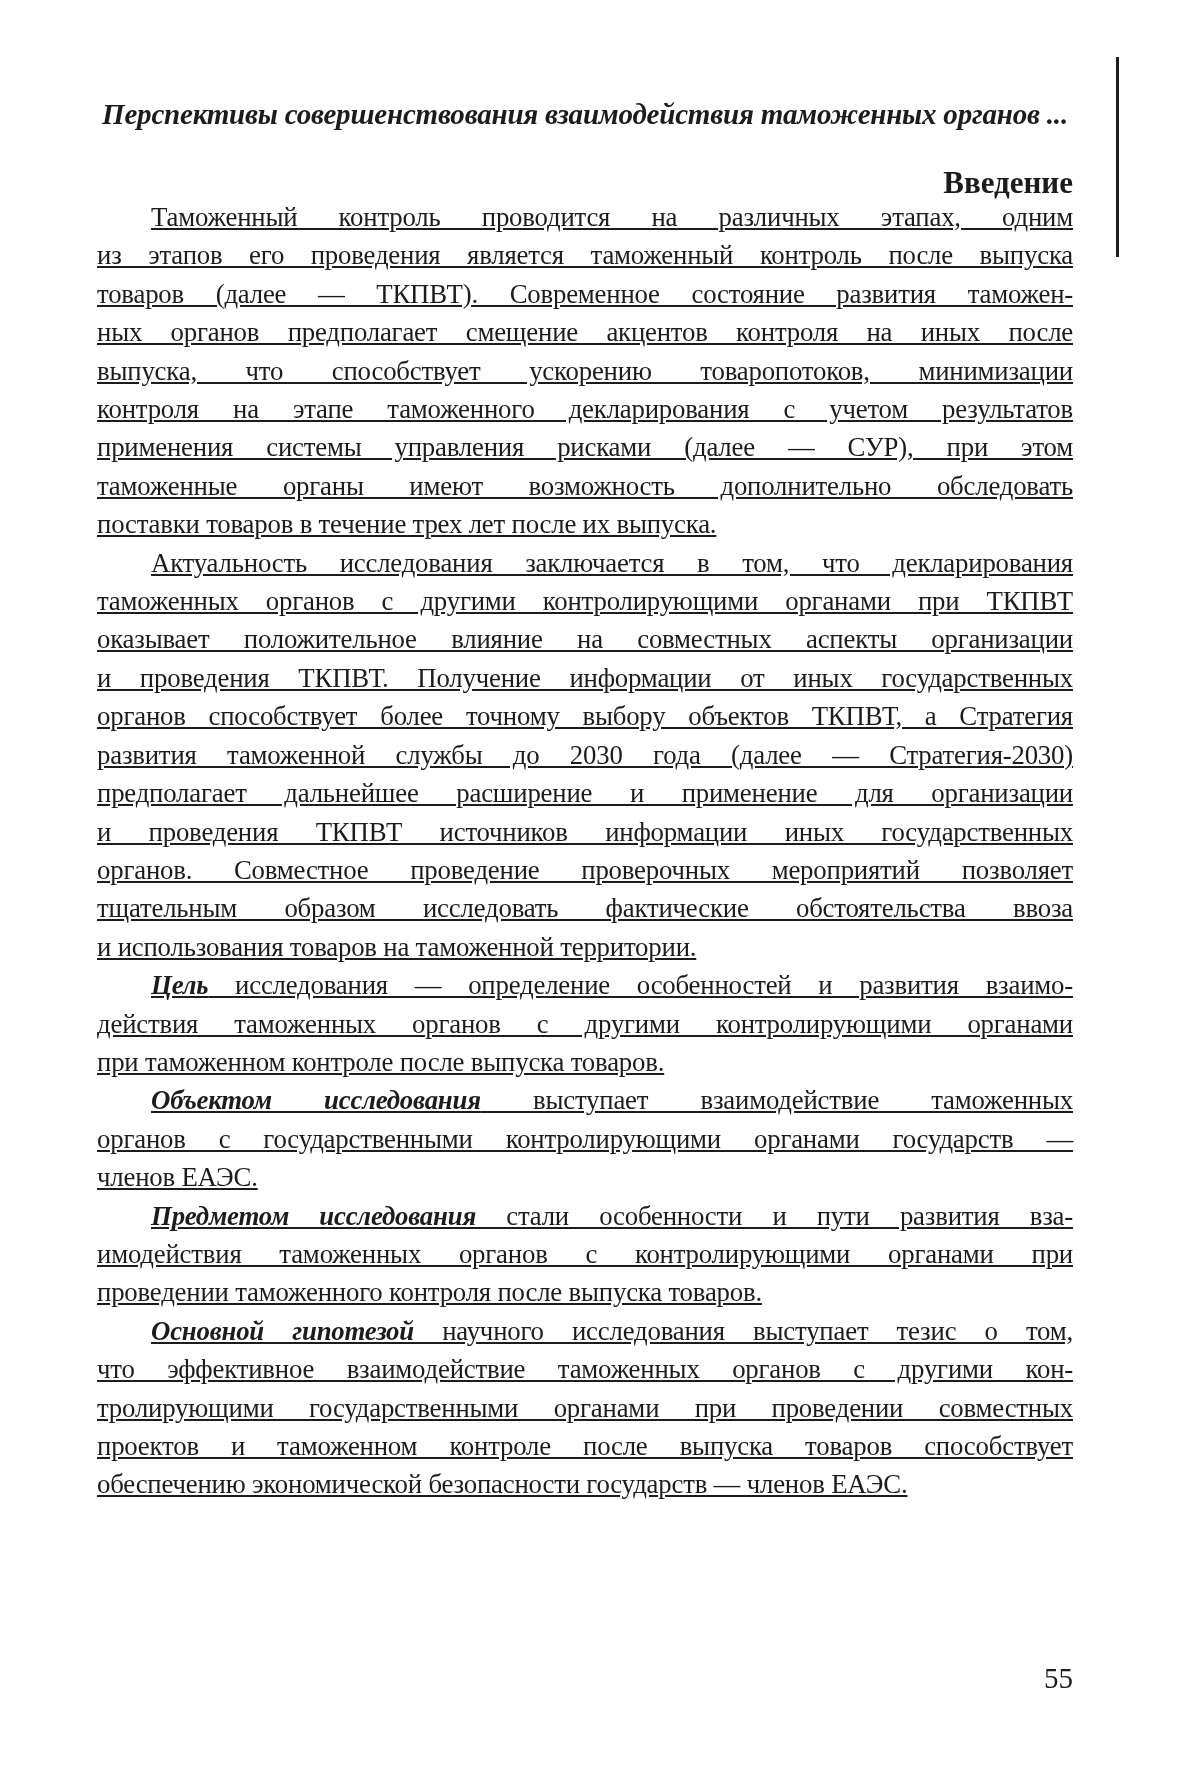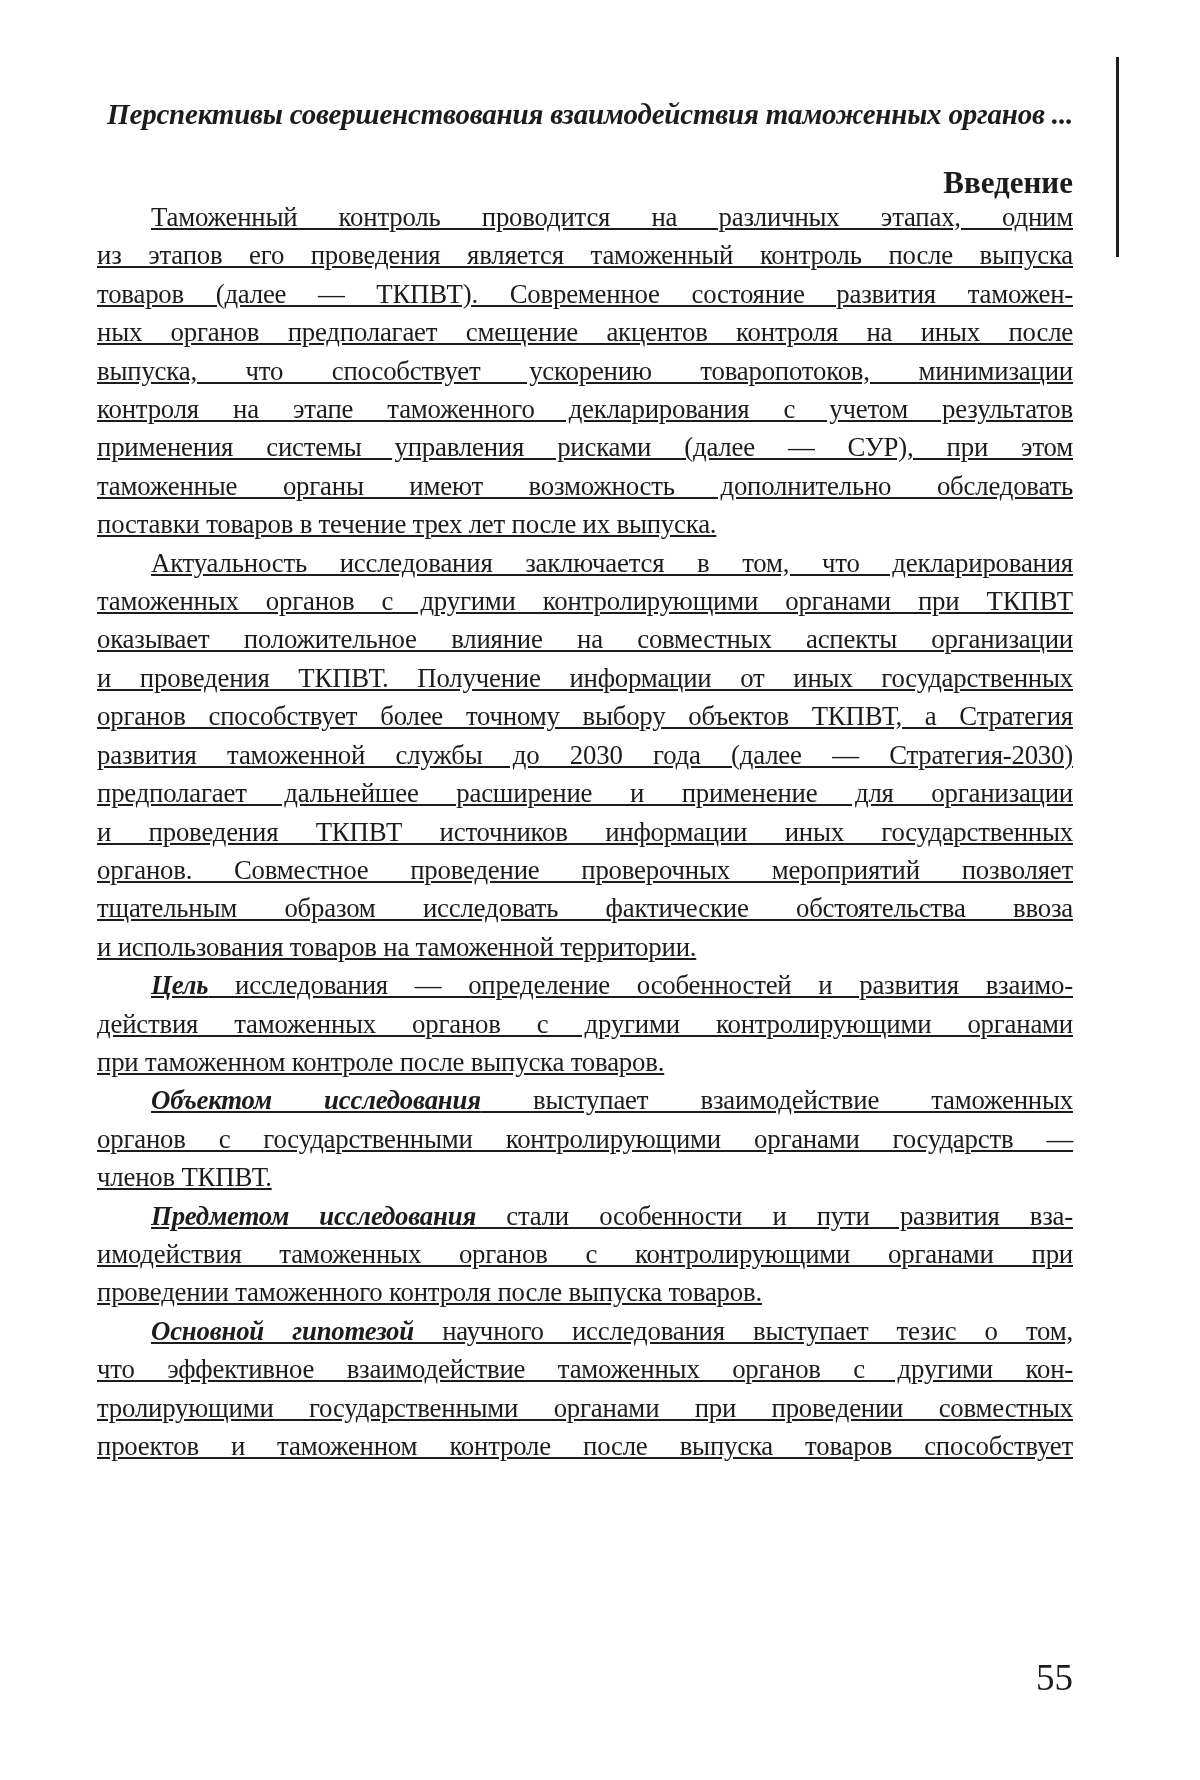--- a/index.html
+++ b/index.html
@@ -10,21 +10,21 @@
     background: #ffffff;
     font-family: "Liberation Serif", "DejaVu Serif", serif;
     color: #1c1c1c;
     overflow: hidden;
   }
   .running-header {
     position: absolute;
     left: 97px;
     top: 96px;
     width: 976px;
-    text-align: right;
+    text-align: center;
     font-style: italic;
     font-weight: bold;
     font-size: 29px;
     line-height: 36px;
     letter-spacing: -0.2px;
     white-space: nowrap;
   }
   .margin-rule {
     position: absolute;
     left: 1116px;
@@ -60,21 +60,21 @@
   }
   .line.first { text-indent: 54px; }
   .line.last  { text-align-last: left; }
   .bi { font-weight: bold; font-style: italic; }
   .page-number {
     position: absolute;
     left: 97px;
     top: 1660px;
     width: 976px;
     text-align: right;
-    font-size: 37px;
+    font-size: 29px;
     line-height: 36px;
   }
 </style>
 </head>
 <body>
 
 <div class="page">
   <div class="running-header">Перспективы совершенствования взаимодействия таможенных органов ...</div>
 
   <div class="margin-rule"></div>
@@ -107,29 +107,30 @@
         <div class="line last"><span>и использования товаров на таможенной территории.</span></div>
       </div>
       <div>
         <div class="line first"><span class="bi">Цель</span><span> исследования — определение особенностей и развития взаимо-</span></div>
         <div class="line"><span>действия таможенных органов с другими контролирующими органами</span></div>
         <div class="line last"><span>при таможенном контроле после выпуска товаров.</span></div>
       </div>
       <div>
         <div class="line first"><span class="bi">Объектом исследования</span><span> выступает взаимодействие таможенных</span></div>
         <div class="line"><span>органов с государственными контролирующими органами государств —</span></div>
-        <div class="line last"><span>членов ТКПВТ.</span></div>
+        <div class="line last"><span>членов ЕАЭС.</span></div>
       </div>
       <div>
         <div class="line first"><span class="bi">Предметом исследования</span><span> стали особенности и пути развития вза-</span></div>
         <div class="line"><span>имодействия таможенных органов с контролирующими органами при</span></div>
         <div class="line last"><span>проведении таможенного контроля после выпуска товаров.</span></div>
       </div>
       <div>
         <div class="line first"><span class="bi">Основной гипотезой</span><span> научного исследования выступает тезис о том,</span></div>
         <div class="line"><span>что эффективное взаимодействие таможенных органов с другими кон-</span></div>
         <div class="line"><span>тролирующими государственными органами при проведении совместных</span></div>
         <div class="line"><span>проектов и таможенном контроле после выпуска товаров способствует</span></div>
+        <div class="line last"><span>обеспечению экономической безопасности государств — членов ЕАЭС.</span></div>
       </div>
     </div>
 
   <div class="page-number">55</div>
 </div>
 
 </body></html>

